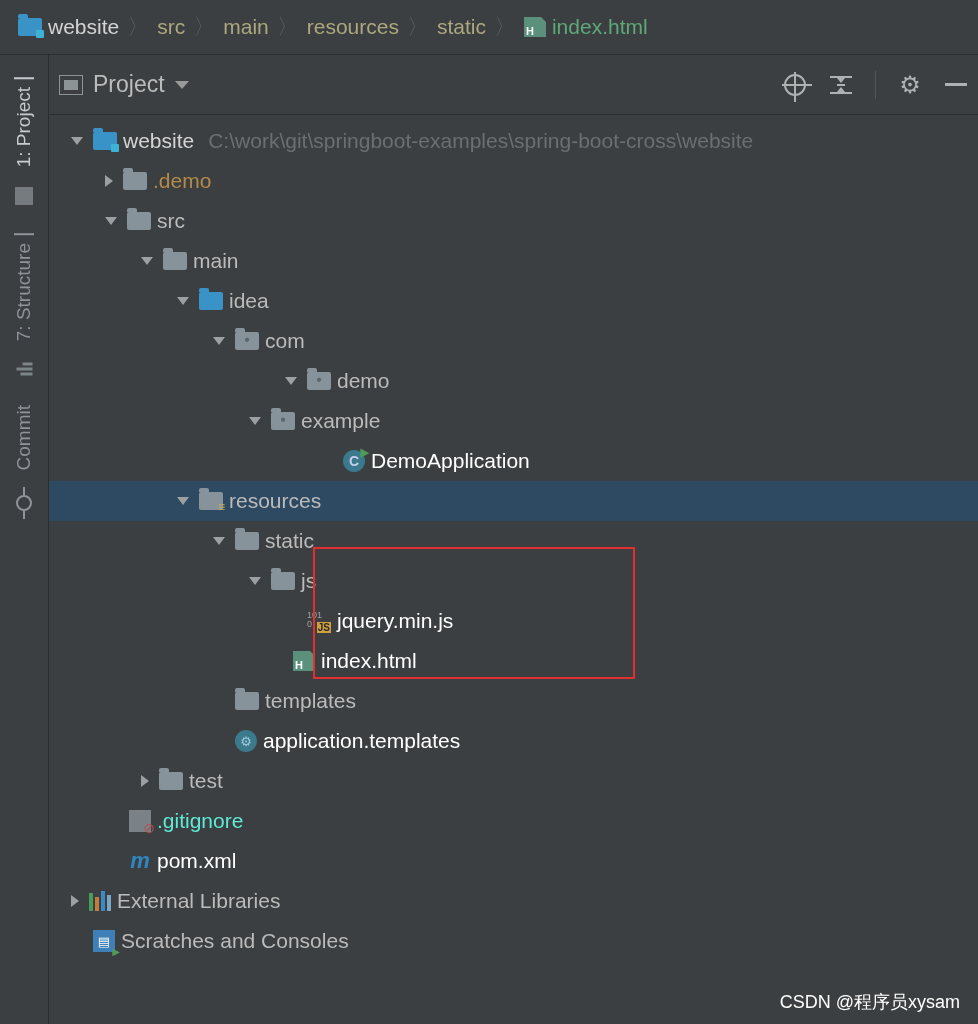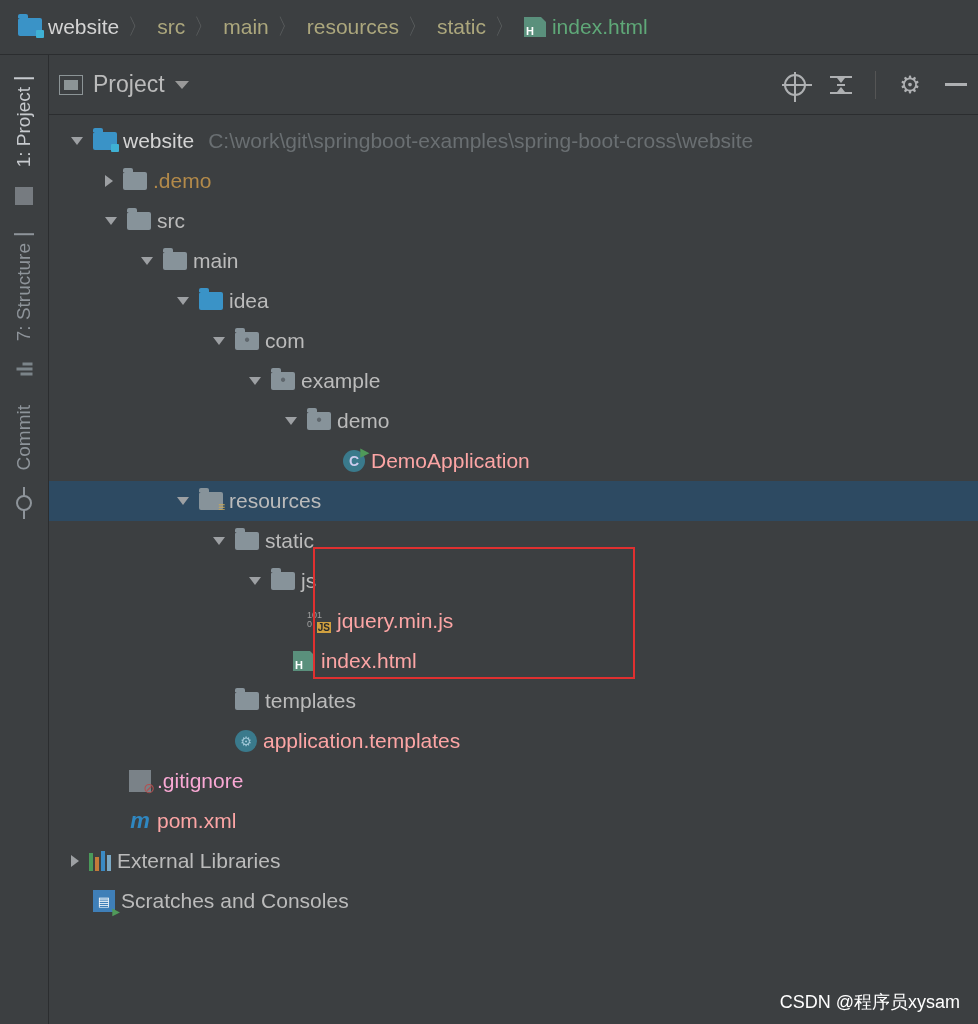--- a/index.html
+++ b/index.html
@@ -138,24 +138,24 @@
 .props-icon::after { content:"⚙"; font-size:13px; color:#a0c8d8;}
 .libs-icon { display: inline-flex; gap: 2px; align-items: flex-end; }
 .libs-icon span { width: 4px; display: inline-block; }
 .libs-icon span:nth-child(1){height:18px;background:#4a9a5a;}
 .libs-icon span:nth-child(2){height:14px;background:#c47a3a;}
 .libs-icon span:nth-child(3){height:20px;background:#3a8ac4;}
 .libs-icon span:nth-child(4){height:16px;background:#7aa8c4;}
 .scratch-icon { width:22px;height:22px;background:#3f7fb8;position:relative;display:inline-flex;align-items:center;justify-content:center;color:#fff;font-size:13px; }
 .scratch-icon::after{content:"▶";position:absolute;right:-5px;bottom:-5px;font-size:10px;color:#509a5a;}
 .label { color: #bbbbbb; }
-.label.vcs { color: #fca5a5; }
+.label.vcs { color: #ffffff; }
 .label.bold { font-weight: normal; color: #d4d4d4; }
 .label.ignored { color: #b38a4a; }
-.label.red { color: #f9a8d4; }
+.label.red { color: #5eead4; }
 .label.path { color: #6a6f72; margin-left: 8px; font-weight: normal; }
 .highlight-box {
   position: absolute; border: 2px solid #e03030;
   left: 264px; top: 432px; width: 322px; height: 132px;
   pointer-events: none;
 }
 .watermark {
   position: absolute; right: 18px; bottom: 10px;
   font-size: 18px; color: #ffffff;
 }
@@ -267,30 +267,30 @@
     <span class="folder blue"></span>
     <span class="label">idea</span>
   </div>
   <div class="row">
     <span class="spacer" style="width:148px;"></span>
     <span class="arrow down"></span>
     <span class="folder pkg"></span>
     <span class="label">com</span>
   </div>
   <div class="row">
+    <span class="spacer" style="width:220px;"></span>
+    <span class="arrow down"></span>
+    <span class="folder pkg"></span>
+    <span class="label">demo</span>
+  </div>
+  <div class="row">
     <span class="spacer" style="width:184px;"></span>
     <span class="arrow down"></span>
     <span class="folder pkg"></span>
     <span class="label">example</span>
-  </div>
-  <div class="row">
-    <span class="spacer" style="width:220px;"></span>
-    <span class="arrow down"></span>
-    <span class="folder pkg"></span>
-    <span class="label">demo</span>
   </div>
   <div class="row">
     <span class="spacer" style="width:278px;"></span>
     <span class="class-icon">C</span>
     <span class="label vcs">DemoApplication</span>
   </div>
   <div class="row selected">
     <span class="spacer" style="width:112px;"></span>
     <span class="arrow down"></span>
     <span class="folder res"></span>
@@ -321,20 +321,26 @@
   </div>
   <div class="row">
     <span class="spacer" style="width:170px;"></span>
     <span class="folder"></span>
     <span class="label">templates</span>
   </div>
   <div class="row">
     <span class="spacer" style="width:170px;"></span>
     <span class="props-icon"></span>
     <span class="label vcs">application.templates</span>
+  </div>
+  <div class="row">
+    <span class="spacer" style="width:76px;"></span>
+    <span class="arrow right"></span>
+    <span class="folder"></span>
+    <span class="label">test</span>
   </div>
   <div class="row">
     <span class="spacer" style="width:64px;"></span>
     <span class="gitignore-icon"></span>
     <span class="label red">.gitignore</span>
   </div>
   <div class="row">
     <span class="spacer" style="width:64px;"></span>
     <span class="pom-icon">m</span>
     <span class="label vcs">pom.xml</span>

